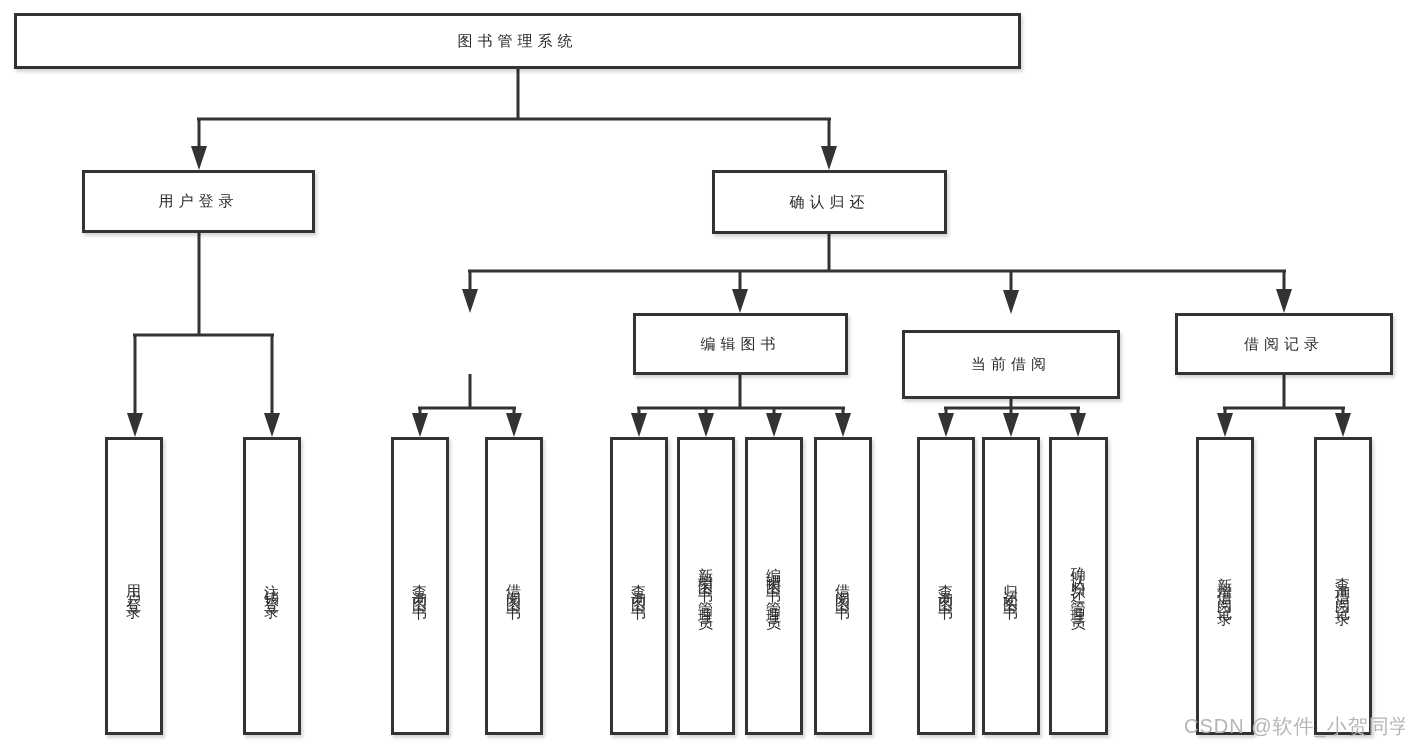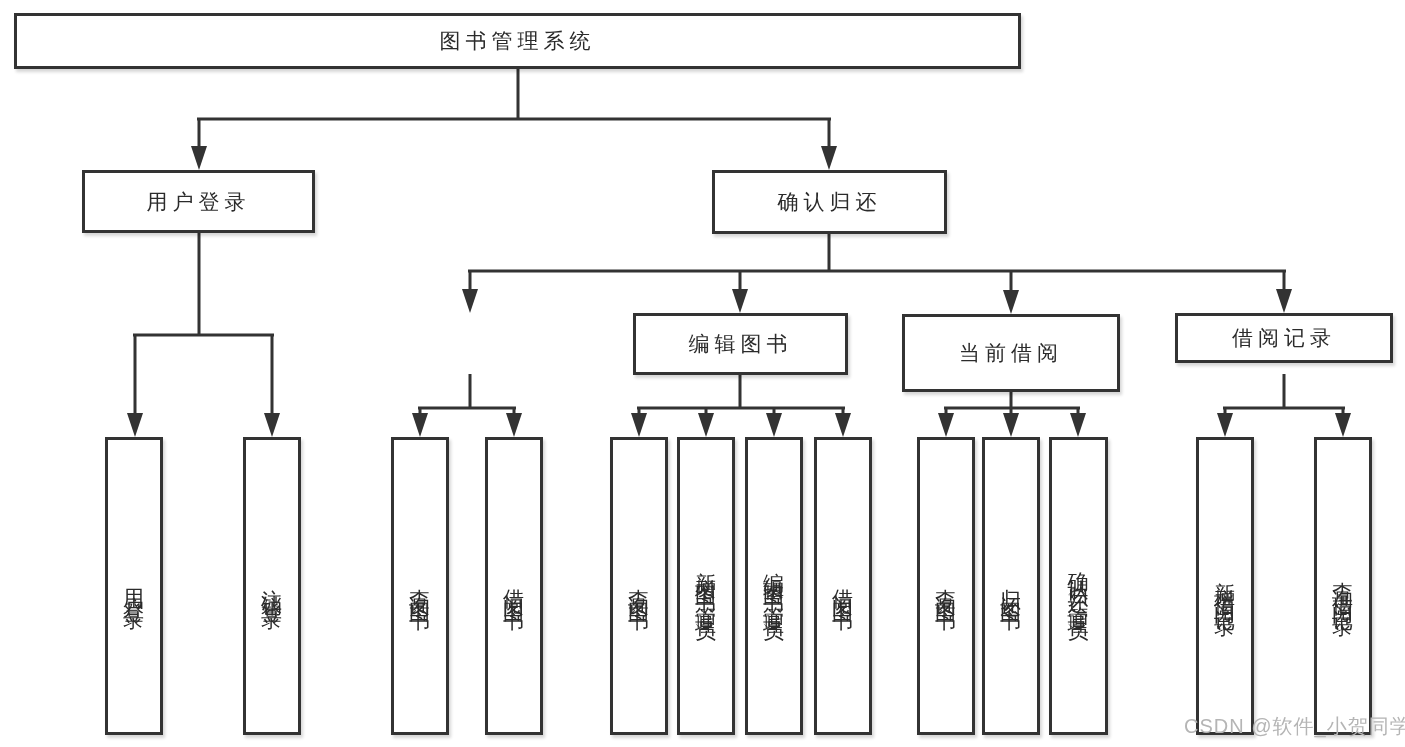--- a/index.html
+++ b/index.html
@@ -21,21 +21,21 @@
   }
   .node {
     position: absolute;
     box-sizing: border-box;
     background: #ffffff;
     border: 3px solid #333333;
     display: flex;
     align-items: center;
     justify-content: center;
     color: #2b2b2b;
-    font-size: 21px;
+    font-size: 15px;
     letter-spacing: 5px;
     white-space: nowrap;
     box-shadow: 2px 3px 3px rgba(0,0,0,0.16);
     z-index: 2;
   }
   .node.v {
     writing-mode: vertical-rl;
     letter-spacing: 7px;
     white-space: normal;
     line-height: 1;
@@ -104,24 +104,24 @@
   <div class="node" style="left:82px;top:170px;width:233px;height:63px">
     <span>用户登录</span>
   </div>
   <div class="node" style="left:712px;top:170px;width:235px;height:64px">
     <span>确认归还</span>
   </div>
 
   <div class="node" style="left:633px;top:313px;width:215px;height:62px">
     <span>编辑图书</span>
   </div>
-  <div class="node" style="left:902px;top:314px;width:218px;height:78px">
+  <div class="node" style="left:902px;top:330px;width:218px;height:69px">
     <span>当前借阅</span>
   </div>
-  <div class="node" style="left:1175px;top:313px;width:218px;height:50px">
+  <div class="node" style="left:1175px;top:313px;width:218px;height:62px">
     <span>借阅记录</span>
   </div>
 
   <div class="node v" style="left:105px;top:437px;width:58px;height:298px">
     <span>用户登录</span>
   </div>
   <div class="node v" style="left:243px;top:437px;width:58px;height:298px">
     <span>注销登录</span>
   </div>
 

